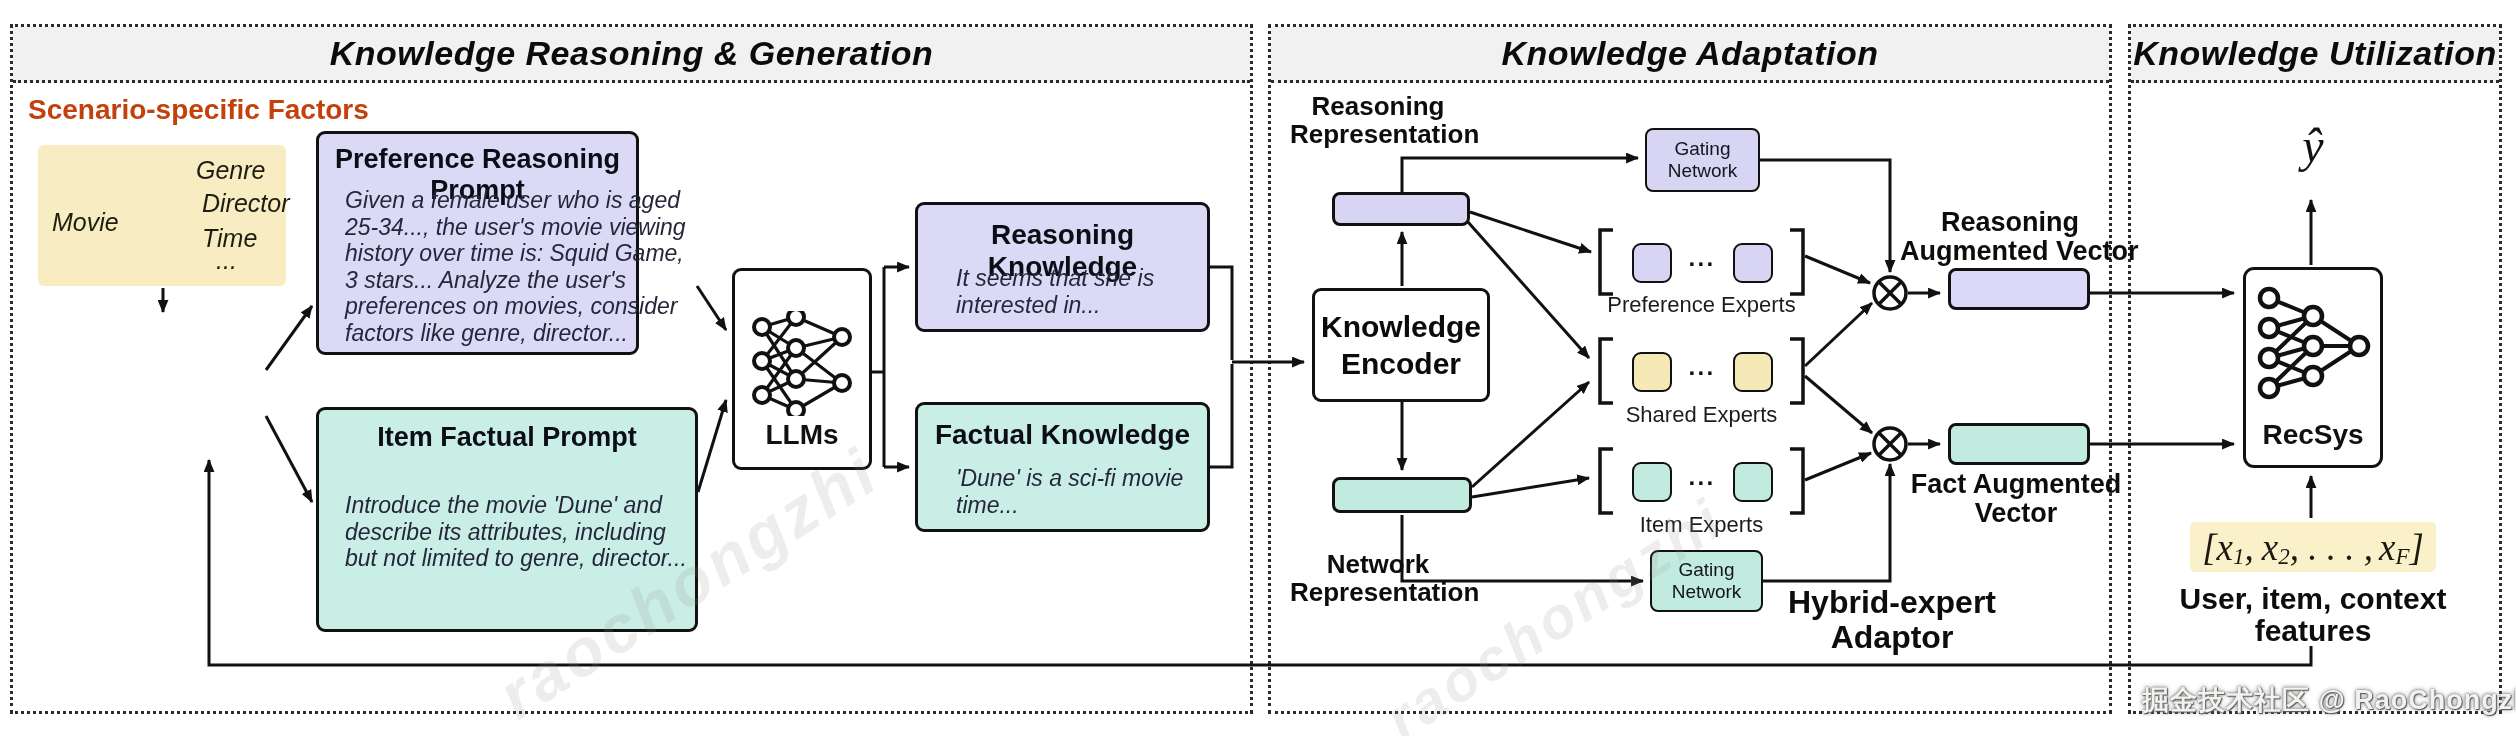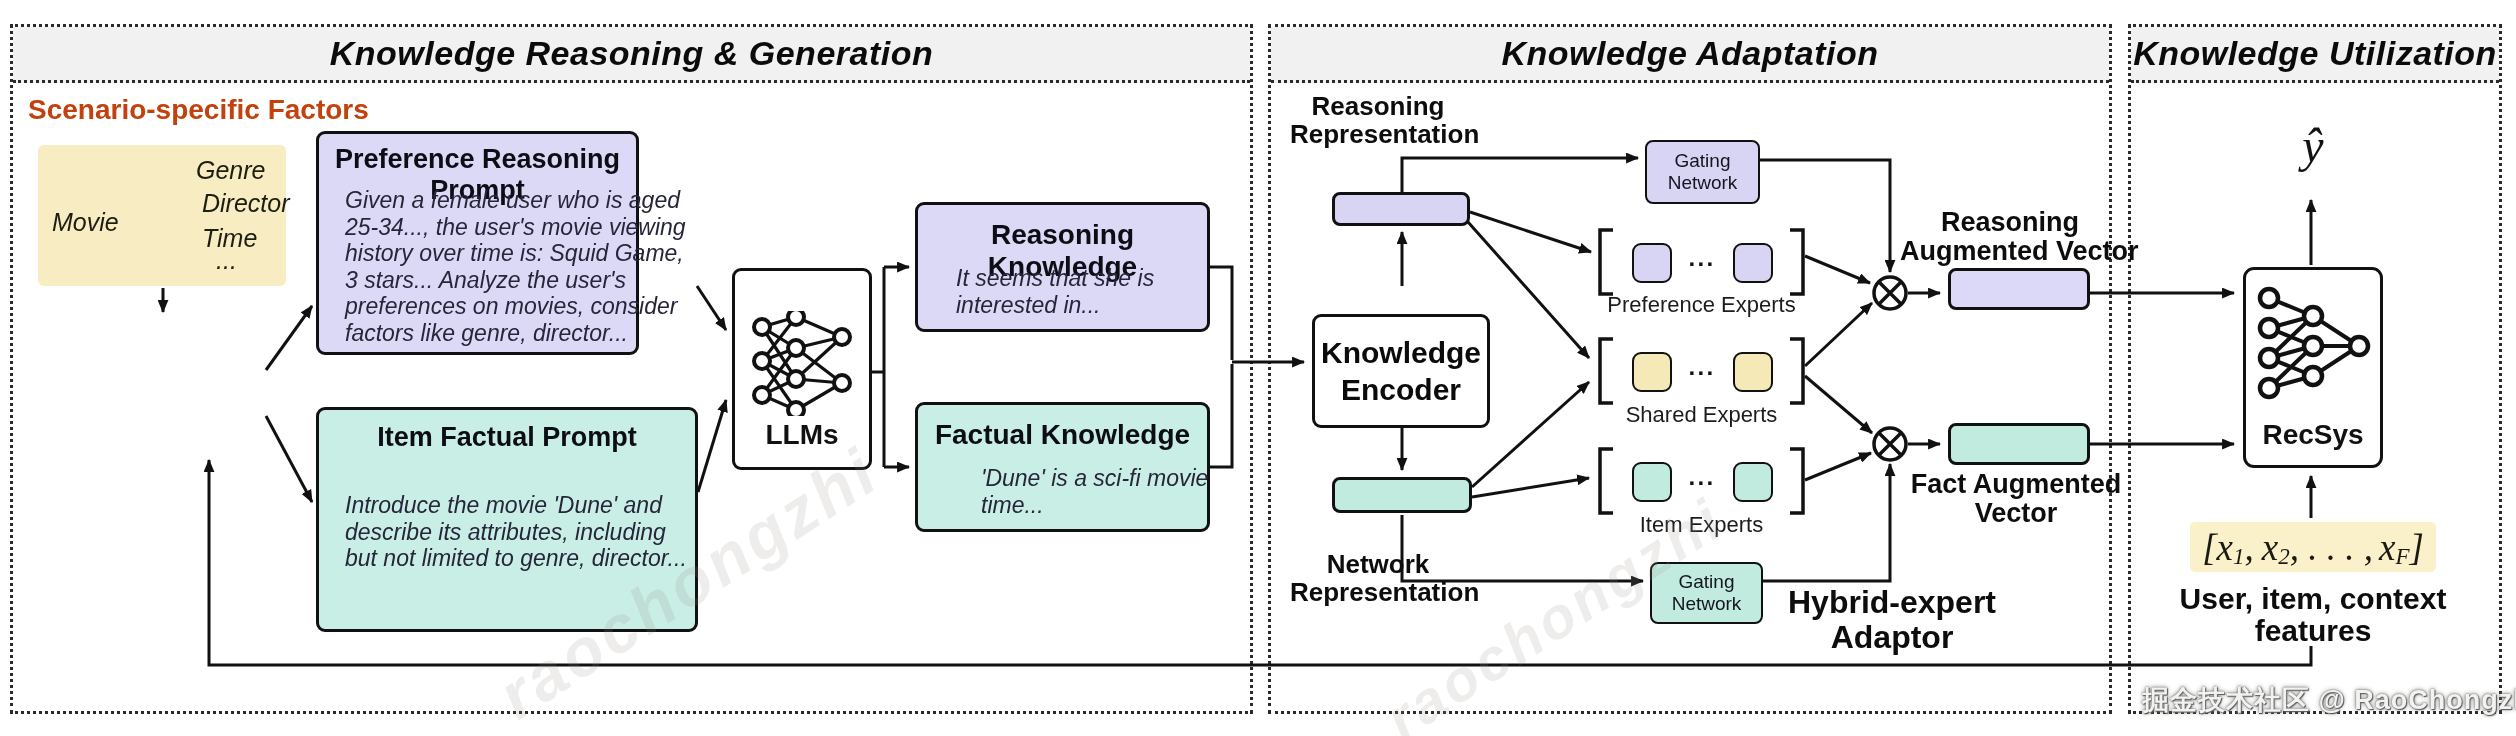--- a/index.html
+++ b/index.html
@@ -21,21 +21,21 @@
   .body-txt{position:absolute;font-style:italic;font-size:23px;line-height:26.5px;color:#26263a;white-space:nowrap;}
   .body-txt div{white-space:nowrap;}
   .lbl{position:absolute;font-weight:bold;color:#0d0d0d;text-align:center;white-space:nowrap;}
   .lbl26{font-size:26px;line-height:28px;}
   .lbl27{font-size:27px;line-height:29px;}
   .lbl30{font-size:30px;line-height:32px;}
   .lbl32{font-size:32px;line-height:35px;}
   .exlbl{position:absolute;font-size:22px;color:#1c1c1c;text-align:center;white-space:nowrap;font-weight:500;}
   .gate{position:absolute;border:2.5px solid #111;border-radius:8px;box-sizing:border-box;
         display:flex;flex-direction:column;align-items:center;justify-content:center;
-        font-size:19px;line-height:22px;color:#15151f;text-align:center;margin-top:12px;}
+        font-size:19px;line-height:22px;color:#15151f;text-align:center;}
   .sq{position:absolute;width:40px;height:40px;border:2.5px solid #111;border-radius:9px;box-sizing:border-box;}
   .dots3{position:absolute;font-size:24px;font-weight:bold;color:#111;text-align:center;width:44px;letter-spacing:1px;}
   .bar{position:absolute;border:3px solid #111;border-radius:8px;box-sizing:border-box;}
   .bigbox-text{display:flex;flex-direction:column;align-items:center;justify-content:center;height:100%;
                font-weight:bold;font-size:30px;line-height:37px;color:#0b0b0b;}
   .italtree{position:absolute;font-style:italic;font-size:25px;color:#1d1d10;white-space:nowrap;}
   .yhat{position:absolute;font-family:"Liberation Serif",serif;font-style:italic;font-size:48px;color:#111;text-align:center;}
   .mathline{position:absolute;background:#faf0c9;border-radius:5px;display:flex;align-items:center;justify-content:center;
             font-family:"Liberation Serif",serif;font-style:italic;font-size:37px;color:#1a1a10;}
   .mathline .msub{font-size:23px;vertical-align:-0.35em;line-height:1;transform:translateY(9px);display:inline-block;}
@@ -202,34 +202,34 @@
   <div class="box lav2 z2" style="left:915px;top:202px;width:295px;height:130px;">
     <div class="box-title" style="top:14px;font-size:28px;">Reasoning Knowledge</div>
     <div class="body-txt" style="left:38px;top:60px;line-height:27px;">
       <div>It seems that she is</div>
       <div>interested in...</div>
     </div>
   </div>
 
   <div class="box mint2 z2" style="left:915px;top:402px;width:295px;height:130px;">
     <div class="box-title" style="top:14px;font-size:28px;">Factual Knowledge</div>
-    <div class="body-txt" style="left:38px;top:60px;line-height:27px;margin-left:25px;">
+    <div class="body-txt" style="left:38px;top:60px;line-height:27px;">
       <div>'Dune' is a sci-fi movie</div>
       <div>time...</div>
     </div>
   </div>
 
   <div class="lbl lbl26 z2" style="left:1290px;top:92px;width:176px;">
     <div>Reasoning</div>
     <div>Representation</div>
   </div>
 
   <div class="bar lav z2" style="left:1332px;top:192px;width:138px;height:34px;"></div>
 
-  <div class="box white z2" style="left:1312px;top:288px;width:178px;height:114px;margin-top:26px;">
+  <div class="box white z2" style="left:1312px;top:288px;width:178px;height:114px;">
     <div class="bigbox-text">
       <div>Knowledge</div>
       <div>Encoder</div>
     </div>
   </div>
 
   <div class="bar mint z2" style="left:1332px;top:477px;width:140px;height:36px;"></div>
 
   <div class="lbl lbl26 z2" style="left:1290px;top:550px;width:176px;">
     <div>Network</div>

